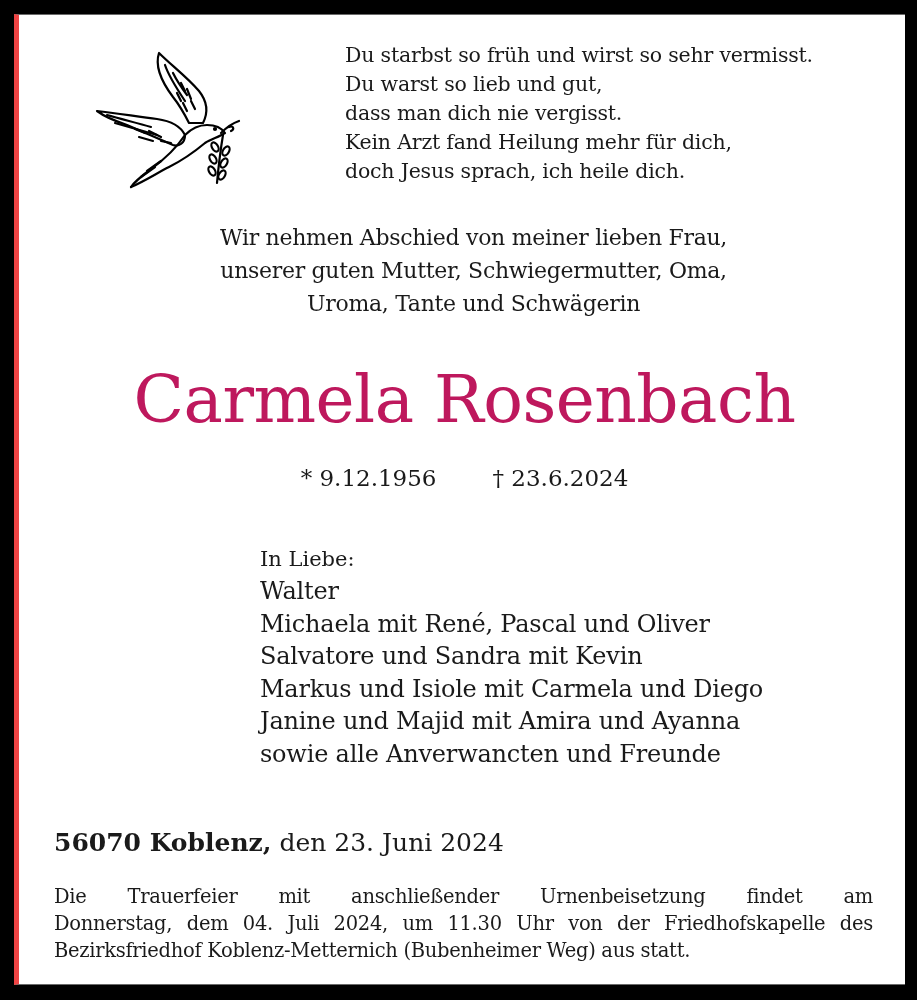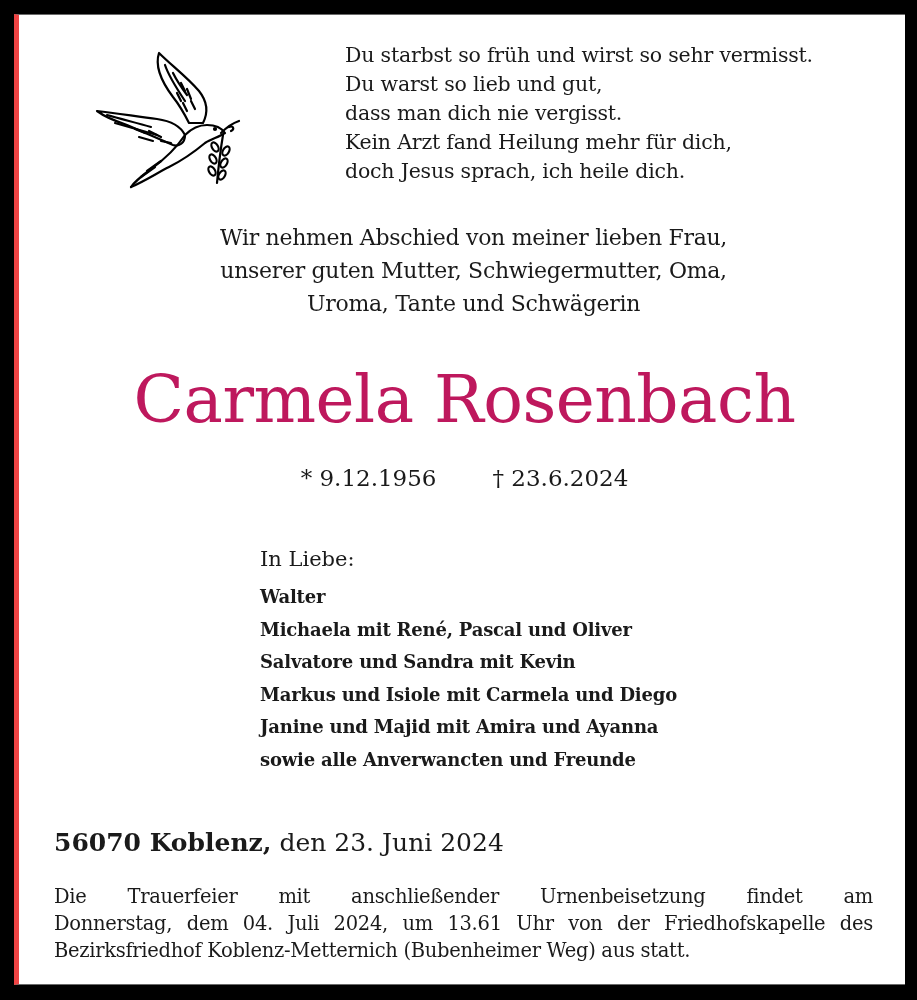--- a/index.html
+++ b/index.html
@@ -81,26 +81,25 @@
     }
     .dates .gap { display: inline-block; width: 56px; }
     .mourners {
       position: absolute;
       left: 241px;
       top: 528px;
     }
     .mourners .label {
       font-size: 21px;
       line-height: 32px;
-      margin-bottom: 6px;
     }
     .mourners .names div {
-      font-size: 18px;
+      font-size: 24px;
       line-height: 32.5px;
-      font-weight: bold;
+      font-weight: normal;
       white-space: nowrap;
       letter-spacing: -0.2px;
     }
     .place-date {
       position: absolute;
       left: 35px;
       top: 812px;
       font-size: 25px;
       line-height: 32px;
       white-space: nowrap;
@@ -190,16 +189,16 @@
     </div>
   </div>
 
   <div class="place-date">
     <span class="bold">56070 Koblenz,</span>
     <span>den 23. Juni 2024</span>
   </div>
 
   <div class="ceremony">
     <span class="line1">Die Trauerfeier mit anschließender Urnenbeisetzung findet am</span>
-    <span>Donnerstag, dem 04. Juli 2024, um 13.61 Uhr von der Friedhofskapelle des Bezirksfriedhof Koblenz-Metternich (Bubenheimer Weg) aus statt.</span>
+    <span>Donnerstag, dem 04. Juli 2024, um 11.30 Uhr von der Friedhofskapelle des Bezirksfriedhof Koblenz-Metternich (Bubenheimer Weg) aus statt.</span>
   </div>
 
 </div>
 
 </body></html>

